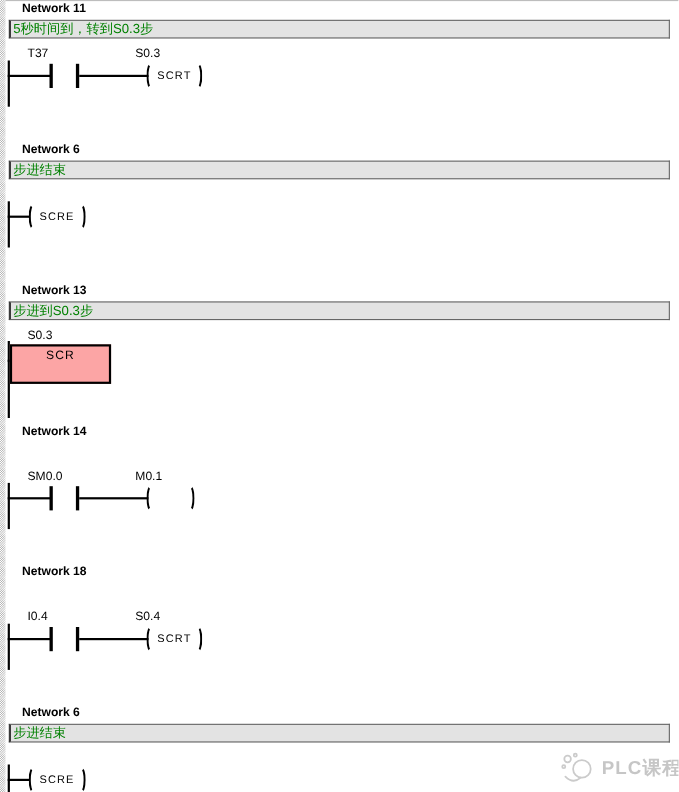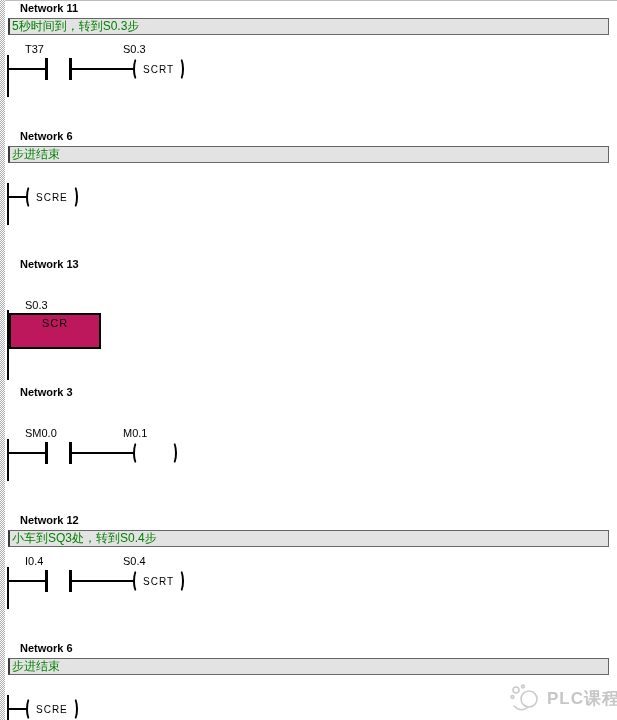--- a/index.html
+++ b/index.html
@@ -30,21 +30,21 @@
   .operand{position:absolute;top:43px;font-size:11px;color:#000;text-align:left;white-space:nowrap;}
   .op-a{left:25px;width:64px;}
   .op-b{left:123px;width:64px;}
   .coil{position:absolute;top:57px;height:24px;display:flex;align-items:center;}
   .cpar{width:9px;height:24px;box-sizing:border-box;border:2px solid transparent;border-radius:50%;}
   .cpar.l{border-left-color:#000;}
   .cpar.r{border-right-color:#000;}
   .coil-text{min-width:24px;text-align:right;font-size:10px;letter-spacing:1px;color:#000;padding:0 1px;}
   .scrbox{
     position:absolute;left:9px;top:57px;width:92px;height:36px;box-sizing:border-box;
-    border:2px solid #000;background:#be185d;text-align:center;font-size:11px;color:#000;padding-top:2px;letter-spacing:1px;
+    border:2px solid #000;background:#fca5a5;text-align:center;font-size:11px;color:#000;padding-top:2px;letter-spacing:1px;
   }
   .boxstub{position:absolute;left:7px;top:71px;width:3px;height:2px;background:#000;}
   .wm{position:absolute;left:509px;top:683px;display:flex;align-items:center;gap:6px;}
   .wm-text{color:#c6c6c6;font-size:17px;font-weight:bold;letter-spacing:1px;white-space:nowrap;}
 </style>
 </head>
 <body>
 
 <div id="stage">
   <div class="top-edge"></div>
@@ -74,45 +74,45 @@
     <div class="wire" style="left:7px;width:20px"></div>
     <div class="coil" style="left:26px">
       <span class="cpar l"></span>
       <span class="coil-text">SCRE</span>
       <span class="cpar r"></span>
     </div>
   </div>
 
   <div class="net" style="top:256px">
     <div class="net-title">Network 13</div>
+    <div class="comment">步进到S0.3步</div>
     <div class="rail tall"></div>
     <div class="operand op-a">S0.3</div>
     <div class="boxstub"></div>
     <div class="scrbox">SCR</div>
   </div>
 
   <div class="net" style="top:384px">
-    <div class="net-title">Network 3</div>
+    <div class="net-title">Network 14</div>
     <div class="rail std"></div>
     <div class="operand op-a">SM0.0</div>
     <div class="operand op-b">M0.1</div>
     <div class="wire" style="left:7px;width:39px"></div>
     <div class="cbar" style="left:45px"></div>
     <div class="cbar" style="left:69px"></div>
     <div class="wire" style="left:72px;width:63px"></div>
     <div class="coil" style="left:133px">
       <span class="cpar l"></span>
       <span class="coil-text"></span>
       <span class="cpar r"></span>
     </div>
   </div>
 
   <div class="net" style="top:512px">
-    <div class="net-title">Network 12</div>
-    <div class="comment">小车到SQ3处，转到S0.4步</div>
+    <div class="net-title">Network 18</div>
     <div class="rail std"></div>
     <div class="operand op-a">I0.4</div>
     <div class="operand op-b">S0.4</div>
     <div class="wire" style="left:7px;width:39px"></div>
     <div class="cbar" style="left:45px"></div>
     <div class="cbar" style="left:69px"></div>
     <div class="wire" style="left:72px;width:63px"></div>
     <div class="coil" style="left:133px">
       <span class="cpar l"></span>
       <span class="coil-text">SCRT</span>

